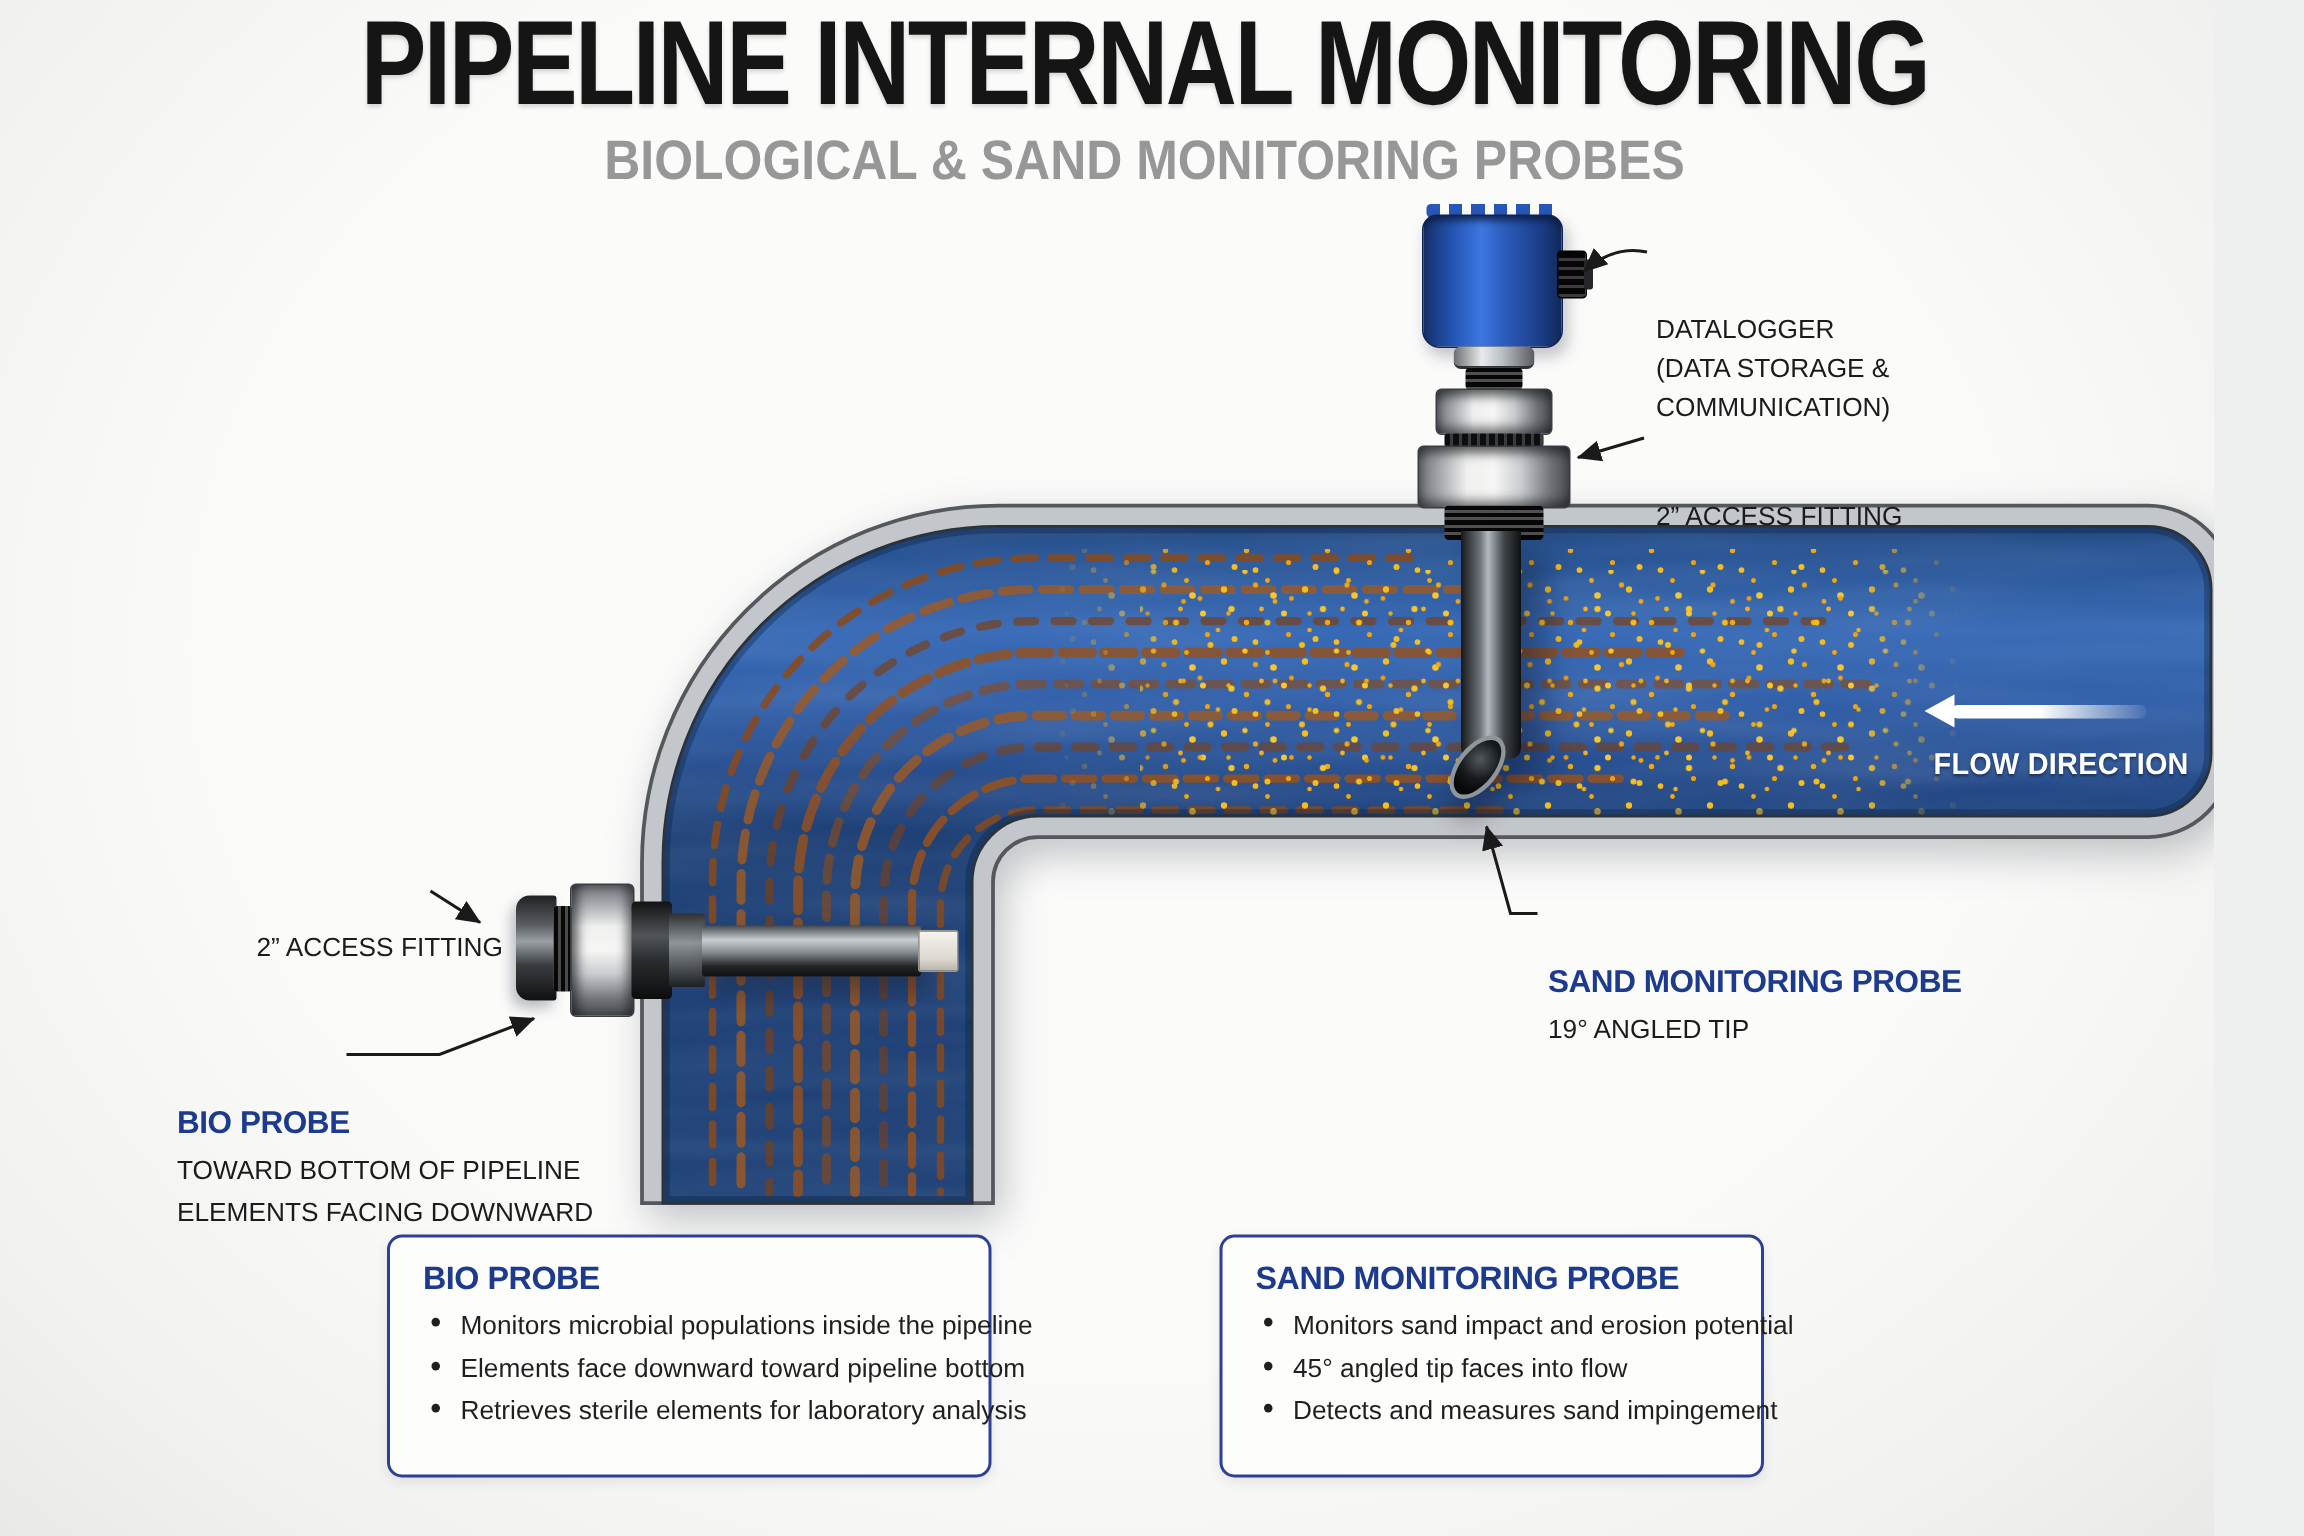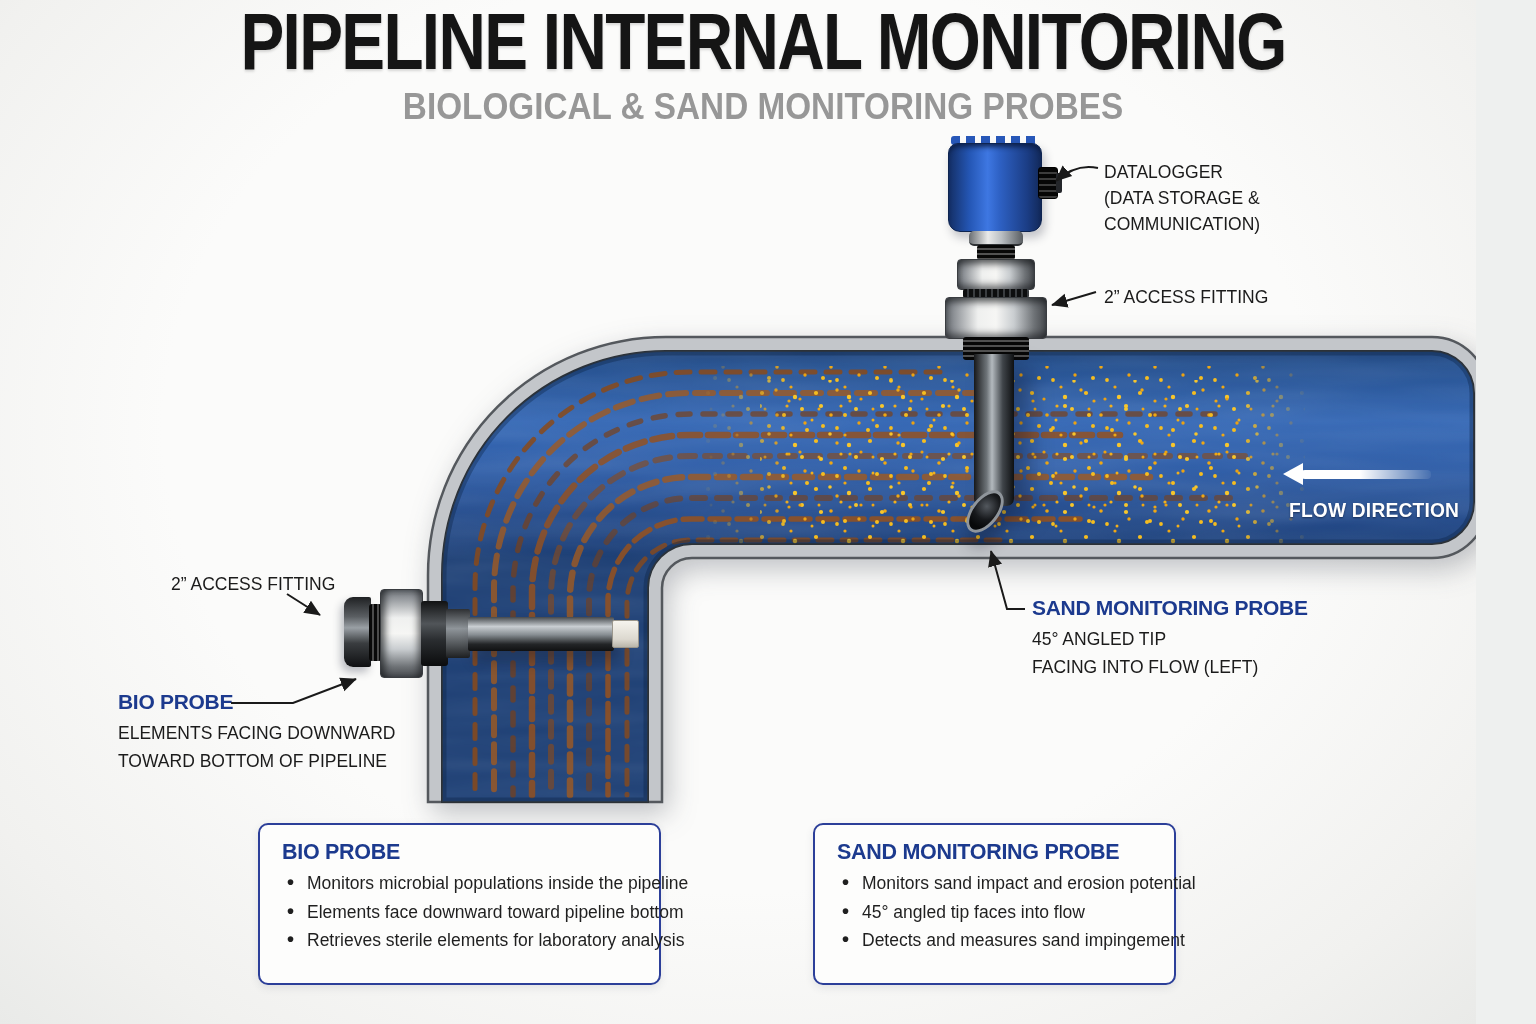--- a/index.html
+++ b/index.html
@@ -80,21 +80,21 @@
   
   .flow-arrow { position:absolute; left:1301px; top:470px; width:130px; height:9px; z-index:15; border-radius:4px;
                 background:linear-gradient(90deg,#ffffff 0%,#ffffff 45%,rgba(255,255,255,0.07) 100%); }
   .flow-arrow::before { content:""; position:absolute; left:-18px; top:-7px; width:0; height:0;
                 border-top:11px solid transparent; border-bottom:11px solid transparent; border-right:20px solid #ffffff; }
   .flow-label { position:absolute; left:1289px; top:499px; z-index:15; color:#fff; font-weight:700;
                 font-size:20px; letter-spacing:0.2px; text-shadow:0 1px 2px rgba(0,10,30,.5);
                 transform:scaleX(.96); transform-origin:left; white-space:nowrap; }
 
   
-  .co { position:absolute; z-index:30; color:#1b1b1b; font-size:17.5px; line-height:26px; white-space:nowrap; }
+  .co { position:absolute; z-index:30; color:#1b1b1b; font-size:17.5px; line-height:26px; white-space:nowrap;margin-top:47px; }
   .co .co-title { color:#1c3a8e; font-weight:700; font-size:21px; letter-spacing:-0.3px; line-height:24px; margin-bottom:5px; }
   .co.lines-28 div:not(.co-title) { line-height:28px; }
 
   
   .ibox { position:absolute; top:823px; z-index:30; background:#fdfdfc; border:2px solid #2c3f99;
           border-radius:10px; padding:13px 20px 14px 20px; min-height:162px;
           box-shadow:0 3px 8px rgba(50,55,80,.10); }
   .ibox .ib-title { color:#1c3a8e; font-weight:700; font-size:21.5px; letter-spacing:-0.3px; margin:2px 0 8px 2px; }
   .ibox ul { list-style:none; }
   .ibox li { position:relative; font-size:17.5px; color:#1f1f1f; margin:7.5px 0; padding-left:27px; white-space:nowrap; }
@@ -228,27 +228,26 @@
     <div>COMMUNICATION)</div>
   </div>
   <div class="co" style="left:1104px; top:284px;">
     <div>2” ACCESS FITTING</div>
   </div>
   <div class="co" style="left:171px; top:571px;">
     <div>2” ACCESS FITTING</div>
   </div>
   <div class="co lines-28" style="left:1032px; top:596px;">
     <div class="co-title">SAND MONITORING PROBE</div>
-    <div>45° ANGLED TIP</div>
-    <div>FACING INTO FLOW (LEFT)</div>
+    <div>19° ANGLED TIP</div>
   </div>
   <div class="co lines-28" style="left:118px; top:690px;">
     <div class="co-title">BIO PROBE</div>
+    <div>TOWARD BOTTOM OF PIPELINE</div>
     <div>ELEMENTS FACING DOWNWARD</div>
-    <div>TOWARD BOTTOM OF PIPELINE</div>
   </div>
 
   <svg class="callout-svg" width="1536" height="1024" viewBox="0 0 1536 1024">
     <defs>
       <marker id="ah" viewBox="0 0 10 10" refX="8.5" refY="5" markerWidth="9" markerHeight="9" orient="auto">
         <path d="M0 1 L9 5 L0 9 Z" fill="#1a1a1a"></path>
       </marker>
     </defs>
     <g fill="none" stroke="#1a1a1a" stroke-width="2">
       <path d="M1098 168 C1080 164 1066 172 1056 181" marker-end="url(#ah)"></path>

